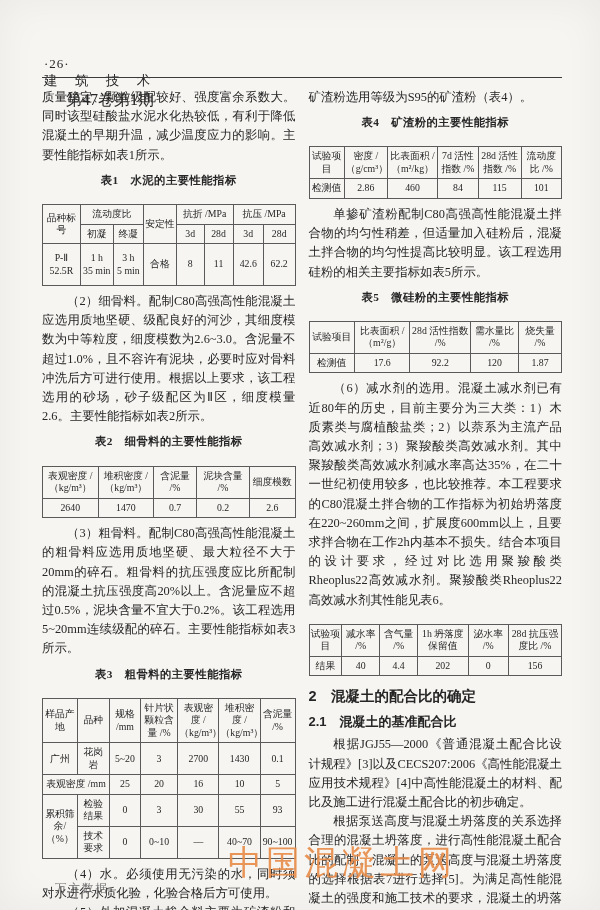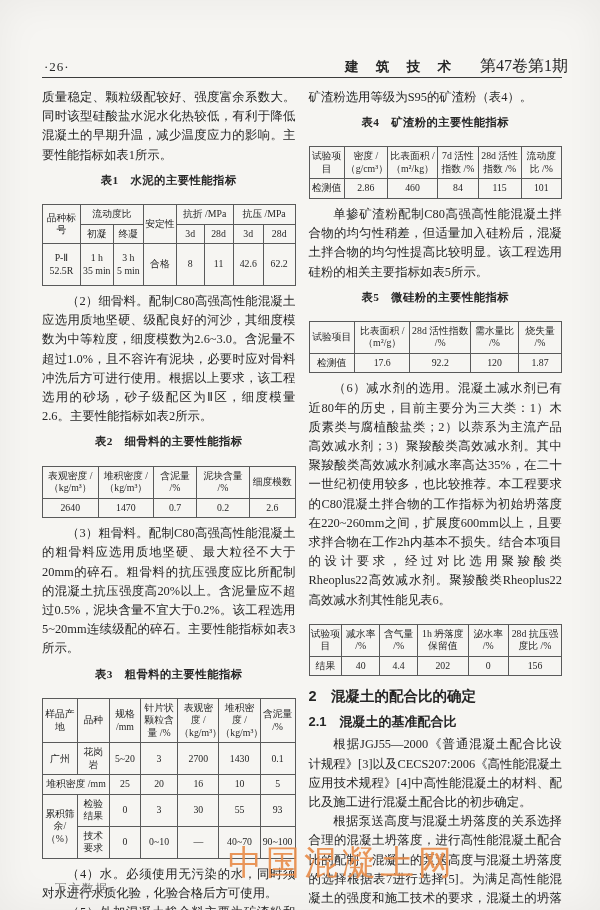--- a/index.html
+++ b/index.html
@@ -9,24 +9,24 @@
     font-family:"Liberation Serif", serif;
     color:#262626;
   }
   .page{
     position:absolute;inset:0;background:#f6f5f2;
     box-shadow:inset 0 0 40px rgba(0,0,0,0.05);
   }
   
   .hdr{
     position:absolute;top:56px;left:44px;right:32px;
-    display:flex;align-items:baseline;font-size:13px;
+    display:flex;align-items:baseline;font-size:13px;flex-direction:column;
   }
   .hdr .pageno{width:90px;letter-spacing:1px;}
-  .hdr .jtitle{flex:1;text-align:right;letter-spacing:7px;font-weight:bold;font-size:13.5px;}
+  .hdr .jtitle{flex:1;text-align:right;letter-spacing:7px;font-weight:normal;font-size:13.5px;}
   .hdr .issue{width:110px;text-align:right;font-size:16px;}
   .hdr-rule{position:absolute;top:77px;left:42px;right:38px;border-top:1.6px solid #3c3c3c;}
   
   .cols{position:absolute;top:88px;left:42px;right:38px;display:flex;gap:13px;}
   .col{width:254px;font-size:12.4px;line-height:19.2px;text-align:justify;}
   p{margin:0;}
   p.ind{text-indent:2em;}
   
   .cap{
     text-align:center;font-weight:bold;font-size:11.3px;
@@ -177,21 +177,21 @@
         <tr>
           <td>广州</td>
           <td>花岗岩</td>
           <td>5~20</td>
           <td>3</td>
           <td>2700</td>
           <td>1430</td>
           <td>0.1</td>
         </tr>
         <tr>
-          <td colspan="2">堆积密度 /mm</td>
+          <td colspan="2">表观密度 /mm</td>
           <td>25</td>
           <td>20</td>
           <td>16</td>
           <td>10</td>
           <td>5</td>
         </tr>
         <tr>
           <td rowspan="2">累积筛余/（%）</td>
           <td>检验结果</td>
           <td>0</td>

